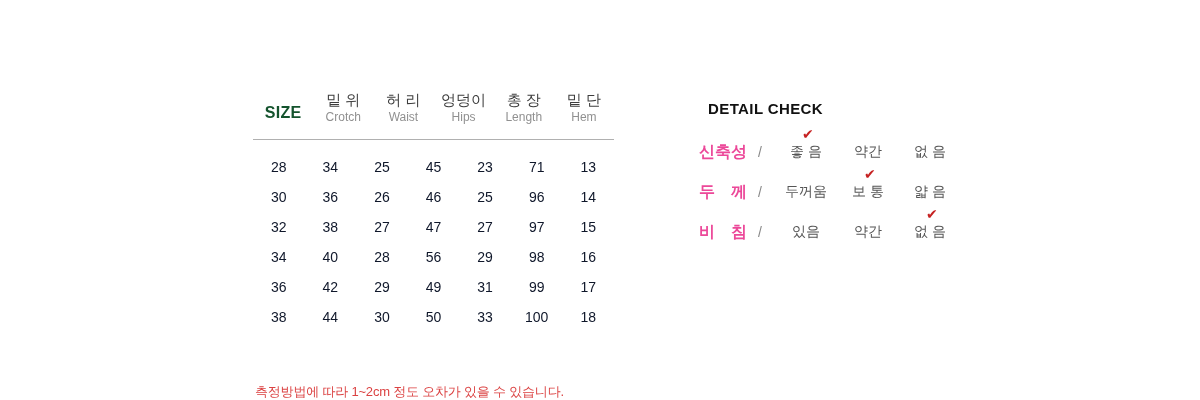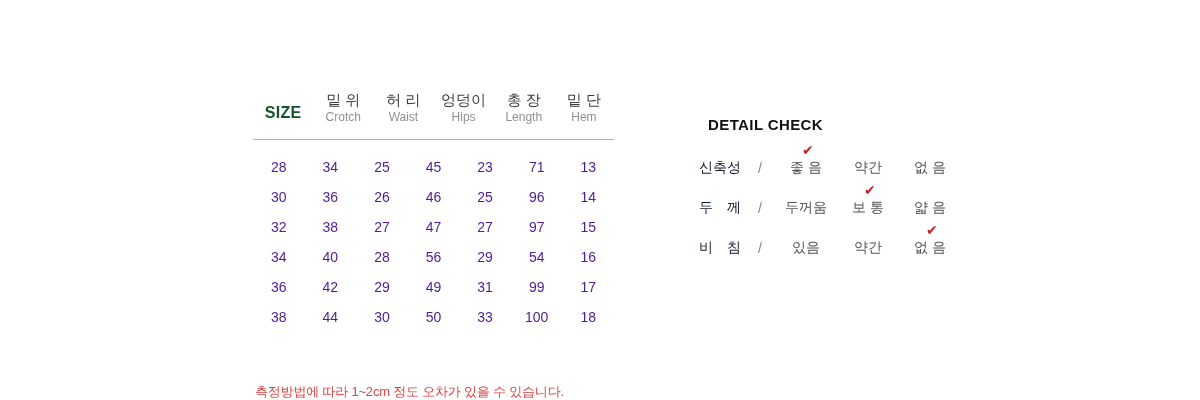--- a/index.html
+++ b/index.html
@@ -60,60 +60,61 @@
   }
   .tr {
     display: flex;
     height: 30px;
   }
   .td {
     flex: 1;
     text-align: center;
     line-height: 30px;
     font-size: 14px;
-    color: #4c1d95;
+    color: #0f172a;
   }
   .note {
     position: absolute;
     left: 255px;
     top: 347px;
     font-size: 13px;
     color: #db4242;
     letter-spacing: -0.2px;
     margin-top: 36px;
   }
 
   
   .detail-check {
     position: absolute;
     left: 699px;
-    top: 116px;
+    top: 100px;
     width: 270px;
   }
   .dc-title {
     margin: 0 0 0 9px;
     font-size: 15px;
     font-weight: 600;
     color: #111111;
     letter-spacing: 0.4px;
     line-height: 18px;
   }
   .dc-rows {
     margin-top: 14px;
   }
   .dc-row {
     display: flex;
     align-items: center;
     height: 40px;
   }
   .dc-label {
     width: 46px;
-    font-size: 14px;
-    color: #0f172a;
+    font-size: 16px;
+    color: #ec4899;
     white-space: pre;
+    font-weight: bold;
   }
   .dc-slash {
     width: 30px;
     text-align: center;
     font-size: 14px;
     color: #888888;
   }
   .dc-option {
     position: relative;
     width: 62px;
@@ -192,21 +193,21 @@
           <div class="td">27</div>
           <div class="td">97</div>
           <div class="td">15</div>
         </div>
         <div class="tr">
           <div class="td">34</div>
           <div class="td">40</div>
           <div class="td">28</div>
           <div class="td">56</div>
           <div class="td">29</div>
-          <div class="td">54</div>
+          <div class="td">98</div>
           <div class="td">16</div>
         </div>
         <div class="tr">
           <div class="td">36</div>
           <div class="td">42</div>
           <div class="td">29</div>
           <div class="td">49</div>
           <div class="td">31</div>
           <div class="td">99</div>
           <div class="td">17</div>

